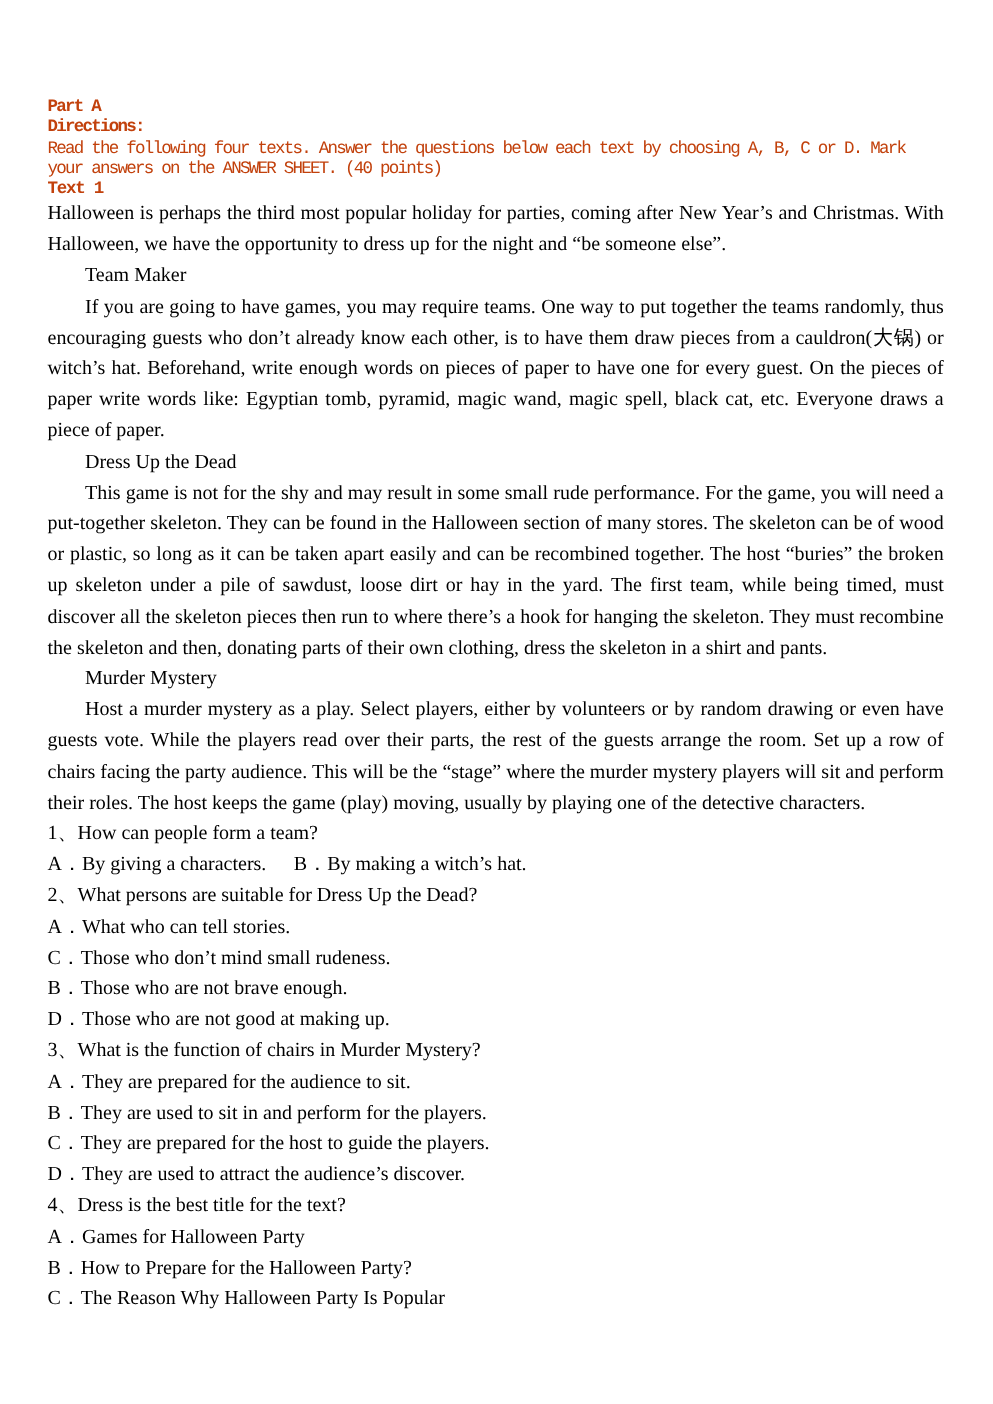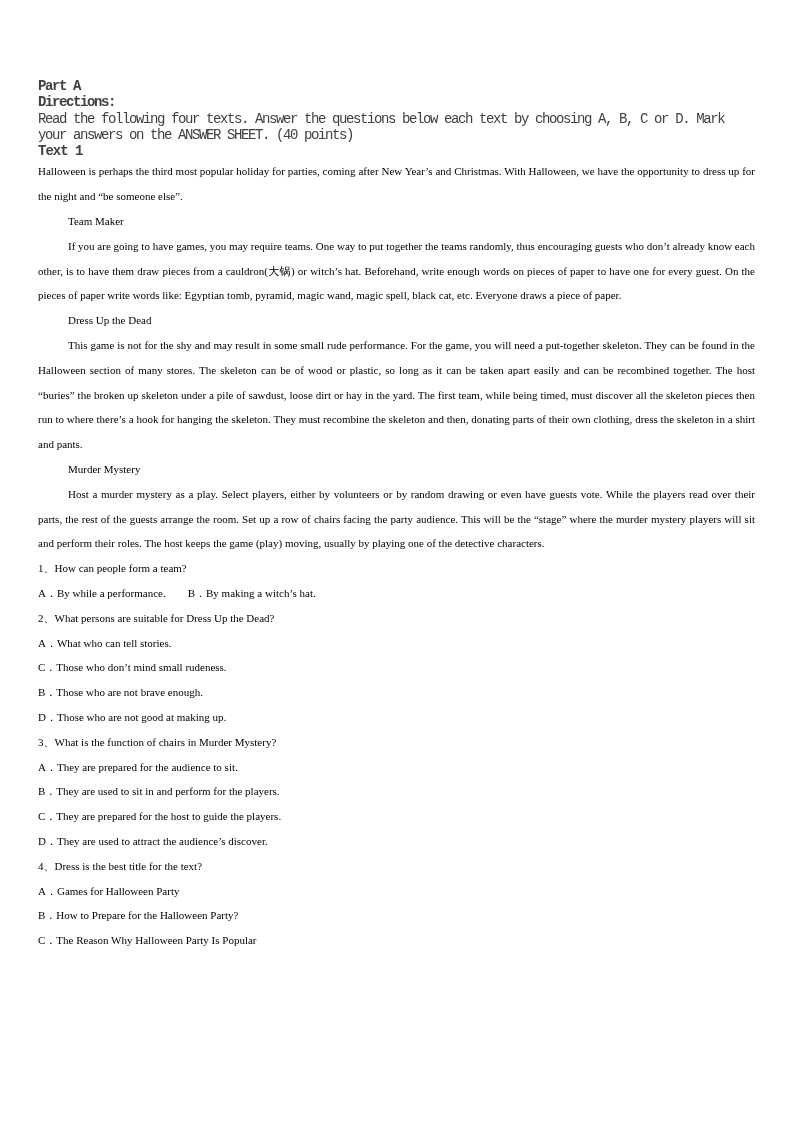--- a/index.html
+++ b/index.html
@@ -16,31 +16,31 @@
     top: 78px;
     left: 38px;
     width: 717px;
   }
   
   .mono {
     font-family: "Liberation Mono", "DejaVu Sans Mono", monospace;
     font-size: 14px;
     letter-spacing: -1.4px;
     line-height: 16.3px;
-    color: #404040;
+    color: #c2410c;
   }
   .bold { font-weight: bold; }
   .text-title {
     text-align: left;
     letter-spacing: -1px;
   }
   
   .serif {
     font-family: "Liberation Serif", "DejaVu Serif", serif;
-    font-size: 11px;
+    font-size: 16px;
     line-height: 24.8px;
   }
   .passage p {
     text-align: justify;
   }
   .passage .intro { text-indent: 0; }
   .passage .section-heading { text-indent: 30px; }
   .passage .section-body { text-indent: 30px; }
   .questions .q-line { white-space: nowrap; }
   .questions .opt-row { white-space: nowrap; }
@@ -68,21 +68,21 @@
     <p class="section-body">This game is not for the shy and may result in some small rude performance. For the game, you will need a put-together skeleton. They can be found in the Halloween section of many stores. The skeleton can be of wood or plastic, so long as it can be taken apart easily and can be recombined together. The host “buries” the broken up skeleton under a pile of sawdust, loose dirt or hay in the yard. The first team, while being timed, must discover all the skeleton pieces then run to where there’s a hook for hanging the skeleton. They must recombine the skeleton and then, donating parts of their own clothing, dress the skeleton in a shirt and pants.</p>
 
     <p class="section-heading">Murder Mystery</p>
     <p class="section-body">Host a murder mystery as a play. Select players, either by volunteers or by random drawing or even have guests vote. While the players read over their parts, the rest of the guests arrange the room. Set up a row of chairs facing the party audience. This will be the “stage” where the murder mystery players will sit and perform their roles. The host keeps the game (play) moving, usually by playing one of the detective characters.</p>
   </div>
 
   <div class="serif questions">
 
     <div>
       <div class="q-line"><span>1、</span><span>How can people form a team?</span></div>
-      <div class="opt-row"><span class="opt">A．By while a performance.</span><span class="opt">B．By making a witch’s hat.</span></div>
+      <div class="opt-row"><span class="opt">A．By giving a characters.</span><span class="opt">B．By making a witch’s hat.</span></div>
     </div>
 
     <div>
       <div class="q-line"><span>2、</span><span>What persons are suitable for Dress Up the Dead?</span></div>
       <div class="opt-row"><span class="opt">A．What who can tell stories.</span></div>
       <div class="opt-row"><span class="opt">C．Those who don’t mind small rudeness.</span></div>
       <div class="opt-row"><span class="opt">B．Those who are not brave enough.</span></div>
       <div class="opt-row"><span class="opt">D．Those who are not good at making up.</span></div>
     </div>
 

